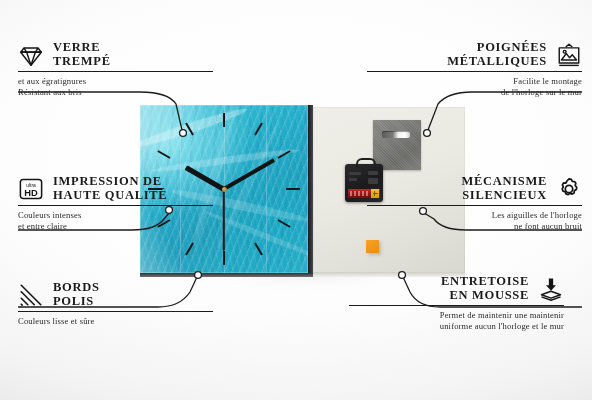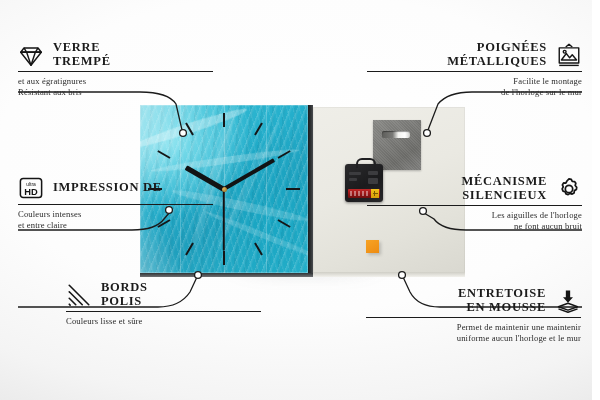--- a/index.html
+++ b/index.html
@@ -235,28 +235,29 @@
     <div class="co-head">
       <span class="ico">
         <svg viewBox="0 0 24 24">
           <rect x="2.2" y="3.2" width="19.6" height="17.6" rx="2.6" fill="none" stroke="#151515" stroke-width="1.4"></rect>
           <text x="12" y="10.6" font-family="Liberation Sans, sans-serif" font-size="4.6" text-anchor="middle" fill="#151515">ultra</text>
           <text x="12" y="18.3" font-family="Liberation Sans, sans-serif" font-size="8.6" font-weight="bold" text-anchor="middle" fill="#151515">HD</text>
         </svg>
       </span>
       <div>
         <div class="co-title">IMPRESSION DE</div>
+        <div class="co-title">HAUTE QUALITÉ</div>
       </div>
     </div>
     <div class="co-rule" style="width:195px"></div>
     <div class="co-sub">Couleurs intenses</div>
     <div class="co-sub">et entre claire</div>
   </div>
 
-  <div class="callout left" style="left:18px;top:281px;margin-left:48px;">
+  <div class="callout left" style="left:18px;top:281px;">
     <div class="co-head">
       <span class="ico">
         <svg viewBox="0 0 24 24">
             <g stroke="#151515" stroke-width="1.5" stroke-linecap="round">
           <path d="M3 3 L21 21"></path>
               <path d="M3 9 L15 21"></path>
               <path d="M3 15 L9 21"></path>
               <path d="M3 20.5 L3.8 21.3"></path>
             </g>
           </svg>
@@ -307,21 +308,21 @@
           <path d="M3 21.6 H21"></path>
             </g>
           </svg>
       </span>
     </div>
     <div class="co-rule" style="width:215px;margin-left:0"></div>
     <div class="co-sub">Facilite le montage</div>
     <div class="co-sub">de l'horloge sur le mur</div>
   </div>
 
-  <div class="callout right" style="left:366px;top:275px;margin-top:12px;">
+  <div class="callout right" style="left:349px;top:275px;">
     <div class="co-head">
       <div>
         <div class="co-title">ENTRETOISE</div>
         <div class="co-title">EN MOUSSE</div>
       </div>
       <span class="ico">
         <svg viewBox="0 0 24 24">
             <g fill="none" stroke="#151515" stroke-width="1.3" stroke-linejoin="round">
           <path d="M10 2.2h4v6.4h2.6L12 13.6 7.4 8.6H10z" fill="#151515" stroke="none"></path>
           <path d="M12 14.1 3.2 17.3 12 20.5 20.8 17.3z"></path>

